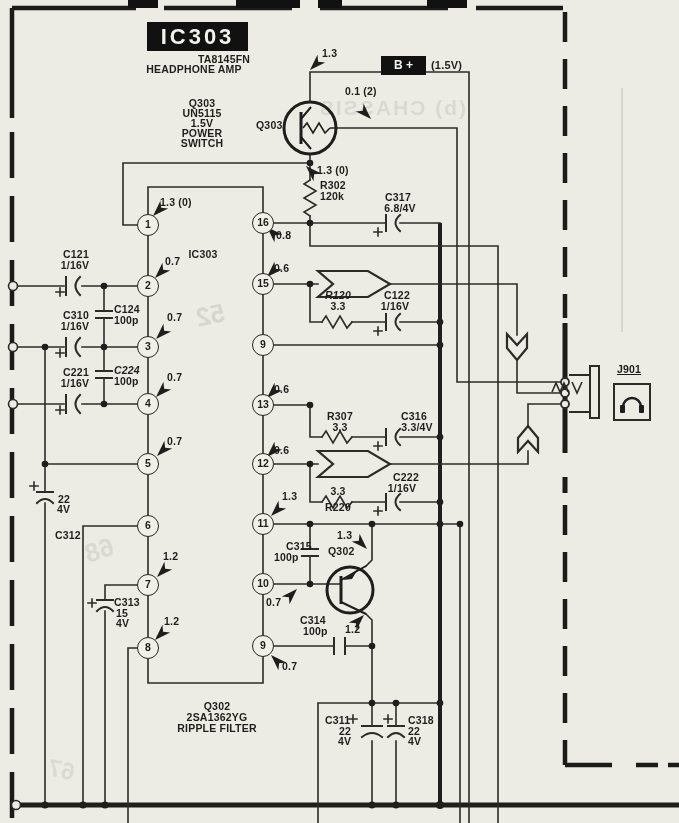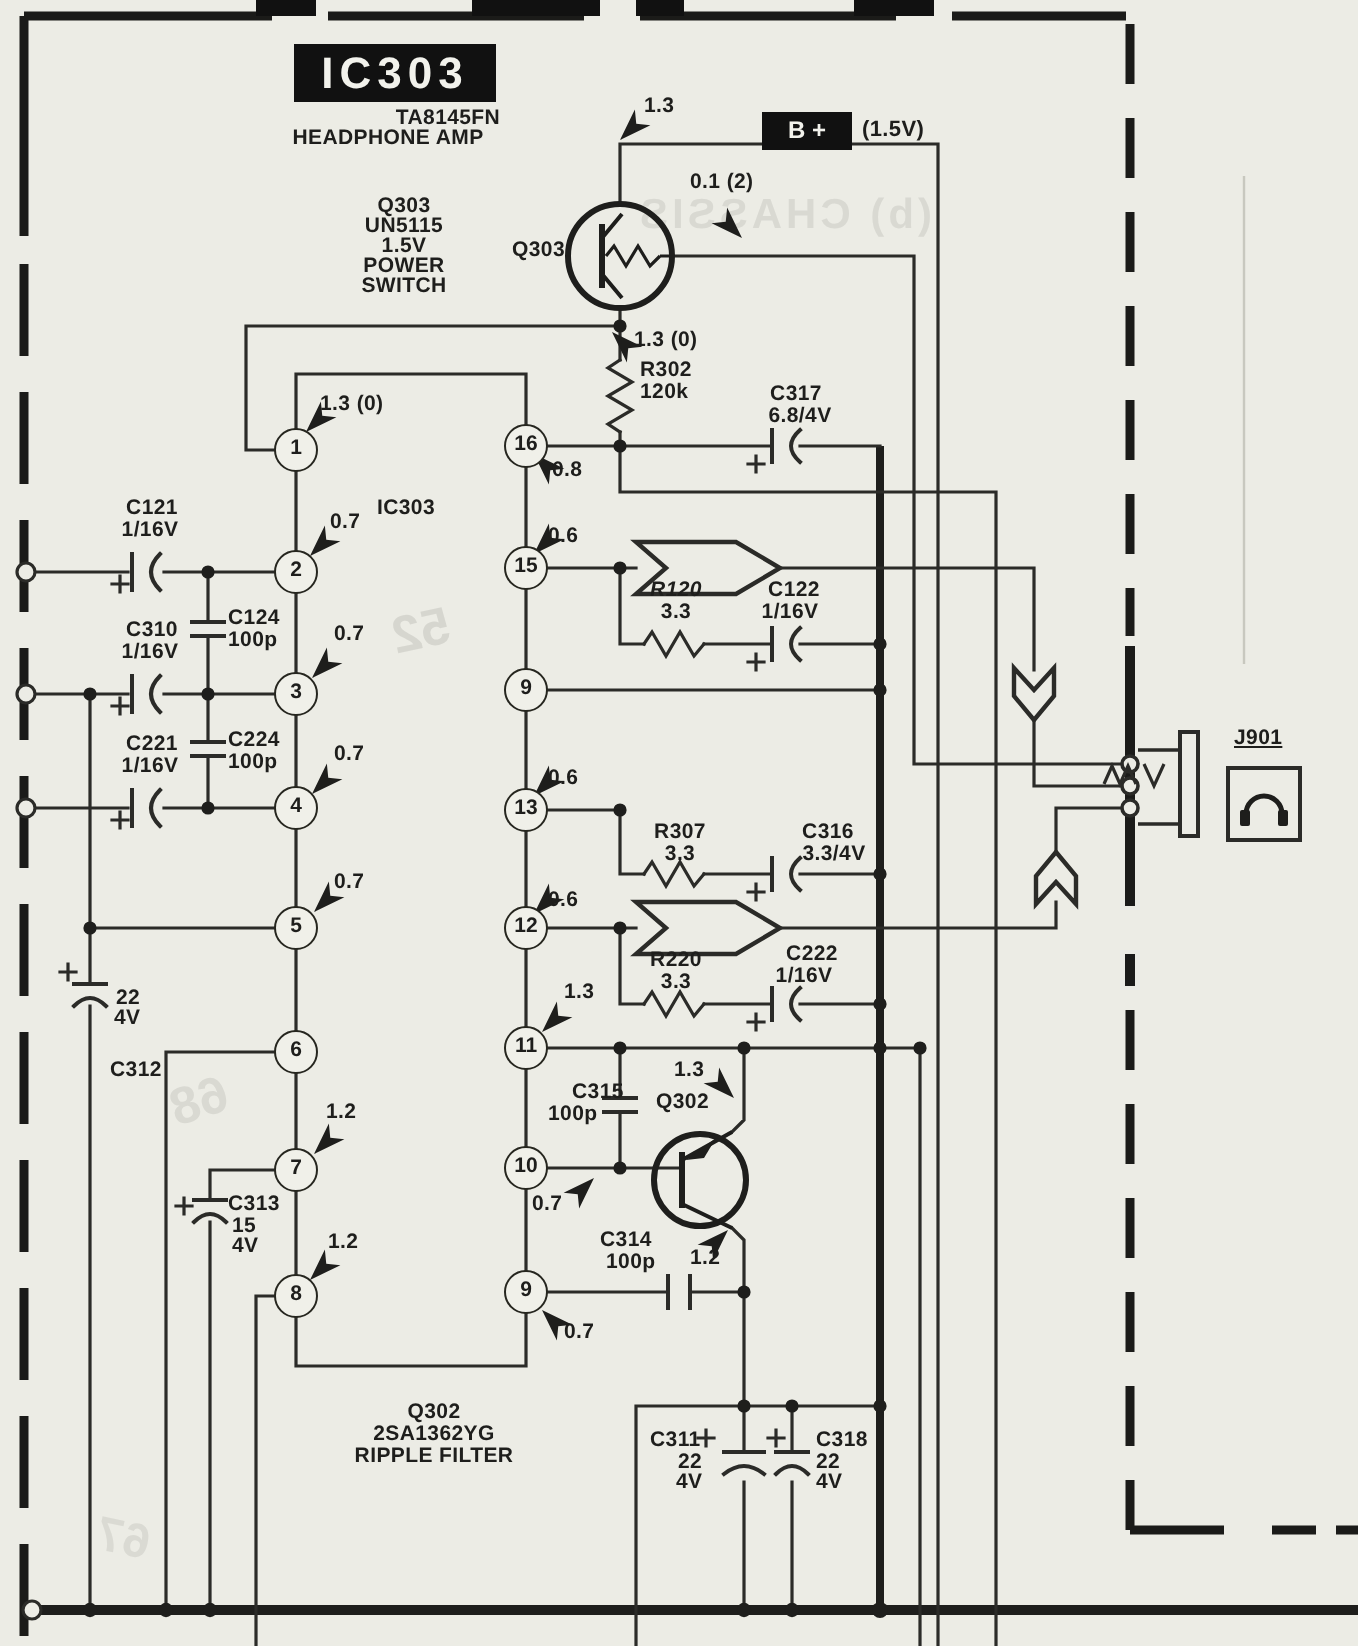--- a/index.html
+++ b/index.html
@@ -245,39 +245,39 @@
     <div class="t c" style="left:203px;top:249px;">IC303</div>
 
     <div class="t c" style="left:76px;top:249px;">C121</div>
     <div class="t c" style="left:75px;top:260px;">1/16V</div>
     <div class="t c" style="left:76px;top:310px;">C310</div>
     <div class="t c" style="left:75px;top:321px;">1/16V</div>
     <div class="t c" style="left:76px;top:367px;">C221</div>
     <div class="t c" style="left:75px;top:378px;">1/16V</div>
     <div class="t" style="left:114px;top:304px;">C124</div>
     <div class="t" style="left:114px;top:315px;">100p</div>
-    <div class="t" style="left:114px;top:365px;">C224</div>
+    <div class="t" style="left:114px;top:365px;font-style:italic;">C224</div>
     <div class="t" style="left:114px;top:376px;">100p</div>
 
     <div class="t" style="left:55px;top:483px;margin-top:47px;">C312</div>
     <div class="t" style="left:58px;top:494px;">22</div>
     <div class="t" style="left:57px;top:504px;">4V</div>
     <div class="t" style="left:114px;top:597px;">C313</div>
     <div class="t" style="left:116px;top:608px;">15</div>
     <div class="t" style="left:116px;top:618px;">4V</div>
 
     <div class="t c" style="left:338px;top:290px;font-style:italic;">R120</div>
     <div class="t c" style="left:338px;top:301px;">3.3</div>
     <div class="t c" style="left:397px;top:290px;">C122</div>
     <div class="t c" style="left:395px;top:301px;">1/16V</div>
     <div class="t c" style="left:340px;top:411px;">R307</div>
     <div class="t c" style="left:340px;top:422px;">3.3</div>
     <div class="t c" style="left:414px;top:411px;">C316</div>
     <div class="t c" style="left:417px;top:422px;">3.3/4V</div>
-    <div class="t c" style="left:338px;top:475px;">R220</div>
+    <div class="t c" style="left:338px;top:502px;">R220</div>
     <div class="t c" style="left:338px;top:486px;">3.3</div>
     <div class="t c" style="left:406px;top:472px;">C222</div>
     <div class="t c" style="left:402px;top:483px;">1/16V</div>
 
     <div class="t" style="left:286px;top:541px;">C315</div>
     <div class="t" style="left:274px;top:552px;">100p</div>
     <div class="t" style="left:328px;top:546px;">Q302</div>
     <div class="t" style="left:300px;top:615px;">C314</div>
     <div class="t" style="left:303px;top:626px;">100p</div>
 

